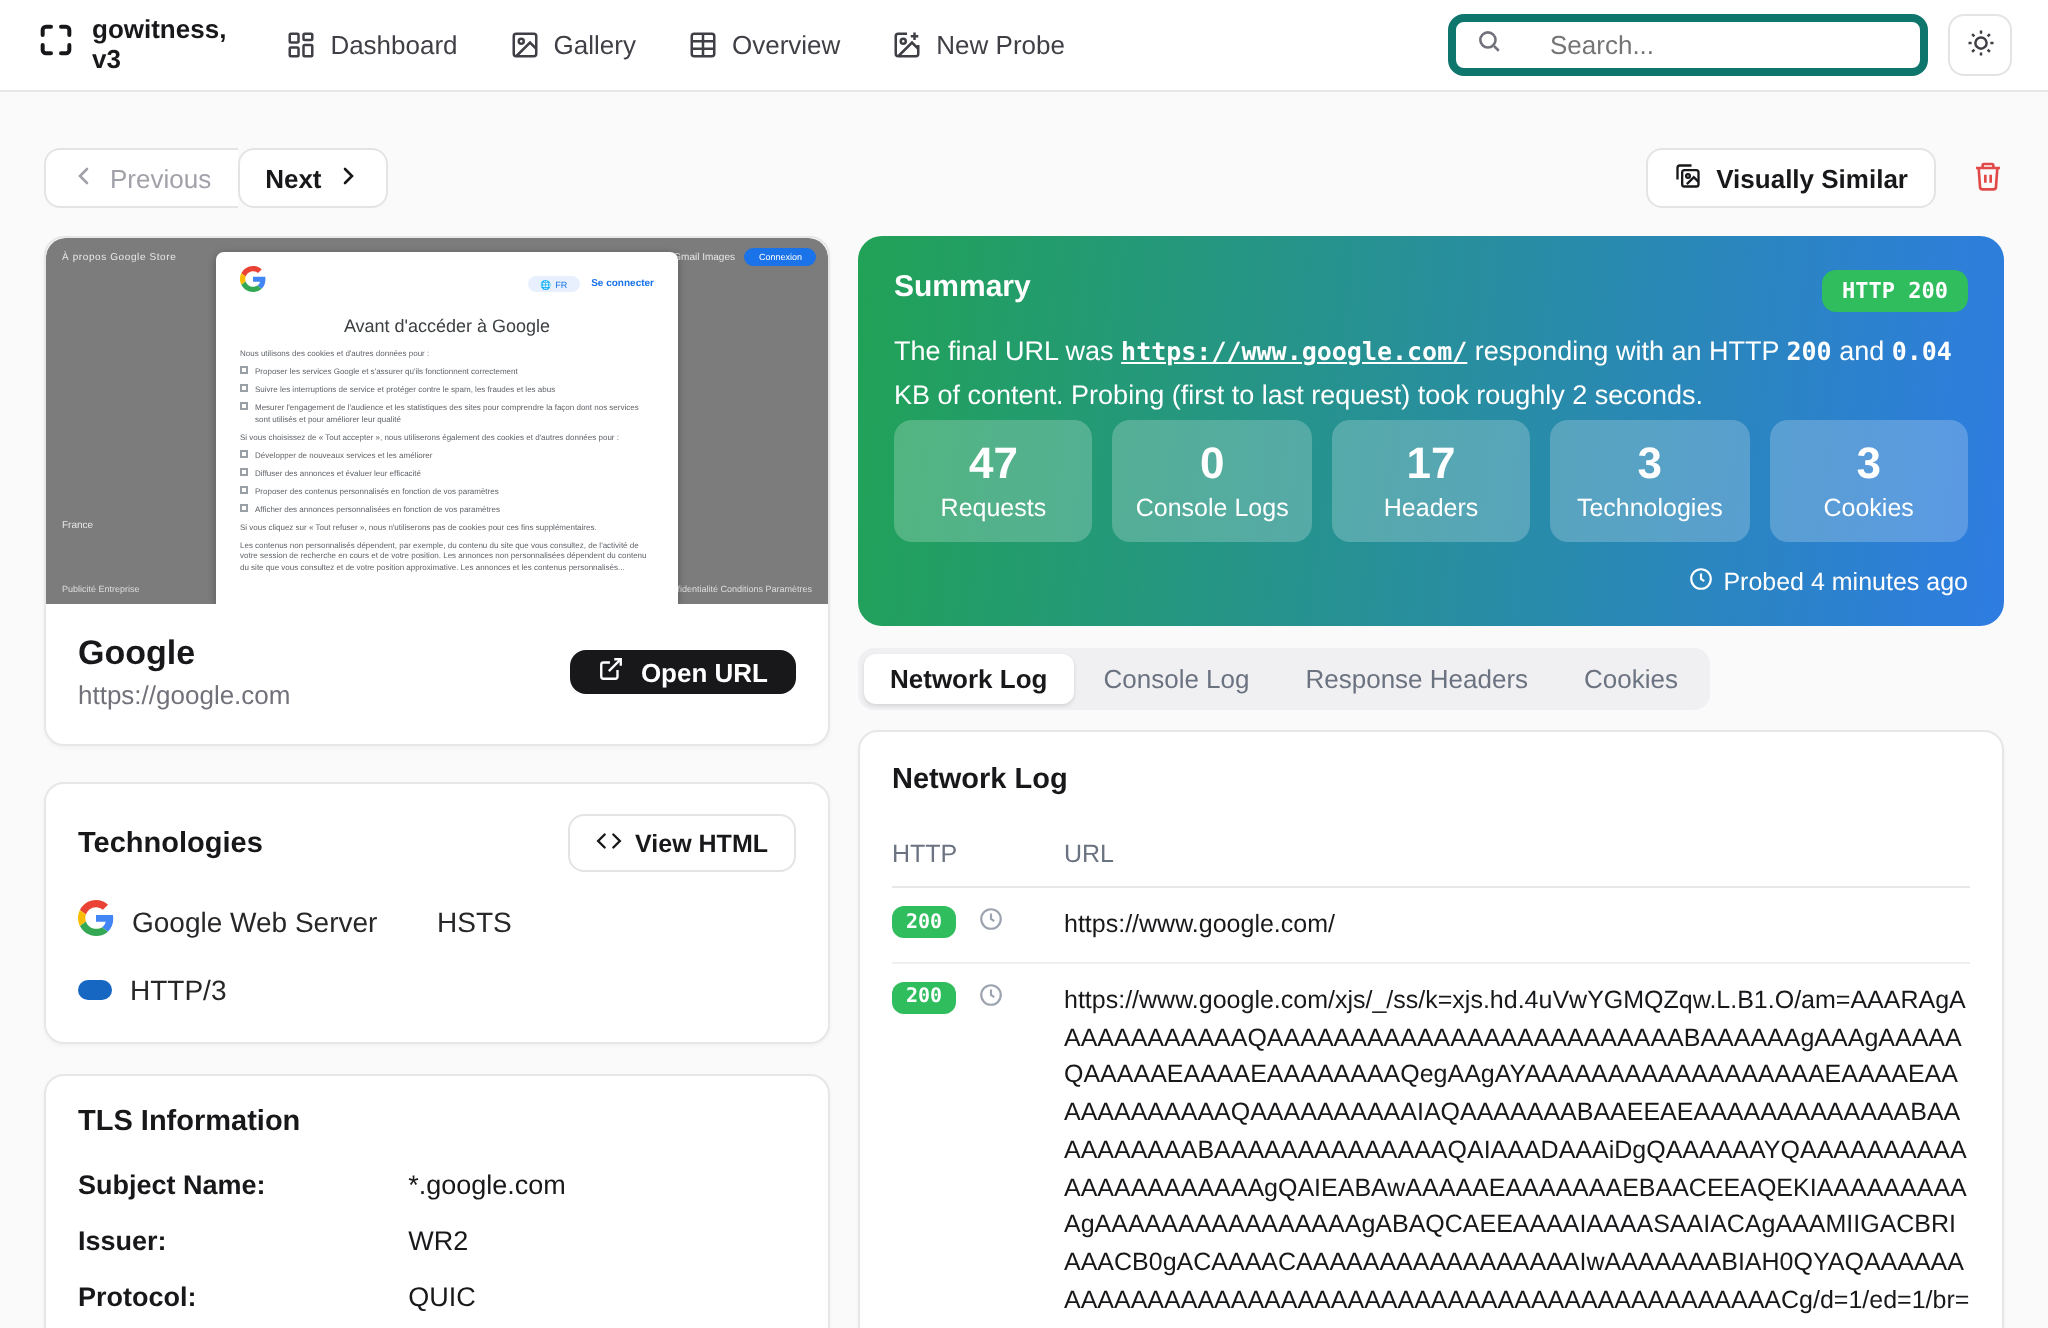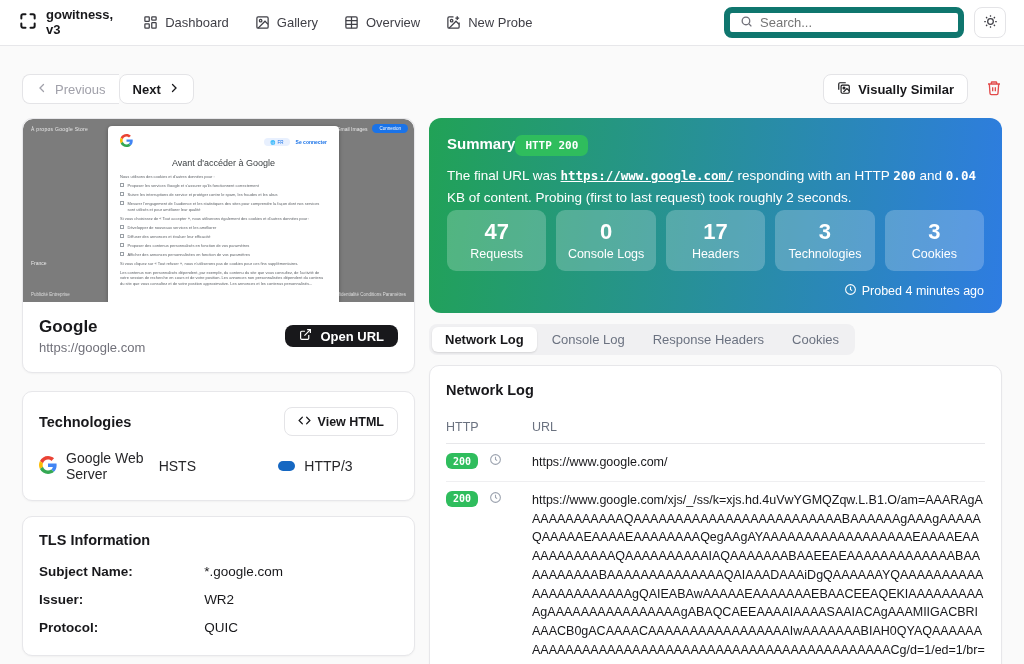--- a/index.html
+++ b/index.html
@@ -7,21 +7,21 @@
   body { font-family:"Liberation Sans", sans-serif; background:#fafafa; color:#18181b; }
   .mono { font-family:"DejaVu Sans Mono", monospace; }
 
   
   .topbar { height:46px; background:#ffffff; border-bottom:1px solid #e7e7ea; display:flex; align-items:center; padding:0 18px; gap:10px; }
   .logo-wrap { display:flex; align-items:center; gap:8px; margin-right:20px; }
   .logo-text { font-size:13px; font-weight:bold; line-height:1.15; }
   .nav { display:flex; align-items:center; gap:26px; flex:1; }
   .nav-item { display:flex; align-items:center; gap:7px; font-size:13px; color:#3f3f46; cursor:pointer; }
   .nav-item svg { display:block; }
-  .search-box { display:flex; align-items:center; gap:7px; width:240px; height:31px; border:6px solid #0f766e; border-radius:8px; padding:0 10px; background:#fff; }
+  .search-box { display:flex; align-items:center; gap:24px; width:240px; height:31px; border:4px solid #0f766e; border-radius:8px; padding:0 10px; background:#fff; }
   .search-box input { border:none; outline:none; font-size:13px; color:#71717a; width:100%; font-family:"Liberation Sans",sans-serif; background:transparent; }
   .icon-btn { width:32px; height:31px; border:1px solid #e4e4e7; border-radius:8px; background:#fff; display:flex; align-items:center; justify-content:center; cursor:pointer; }
 
   
   .toolbar { display:flex; align-items:center; padding:28px 22px 14px 22px; }
   .btn { display:inline-flex; align-items:center; gap:7px; background:#fff; border:1px solid #e4e4e7; border-radius:8px; height:30px; padding:0 13px; font-size:13px; font-weight:600; color:#18181b; cursor:pointer; }
   .btn.disabled { color:#a1a1aa; font-weight:400; }
   .toolbar .spacer { flex:1; }
   .trash-btn { background:none; border:none; margin-left:18px; cursor:pointer; display:flex; align-items:center; }
 
@@ -50,32 +50,32 @@
   .thumb-footer { position:absolute; left:0; right:0; bottom:5px; display:flex; justify-content:space-between; padding:0 8px; font-size:4.5px; color:#ddd; }
   .shot-info { display:flex; align-items:center; padding:15px 16px 17px; }
   .shot-title { font-size:17px; font-weight:bold; }
   .shot-url { font-size:13px; color:#71717a; margin-top:3px; }
   .btn-dark { margin-left:auto; display:inline-flex; align-items:center; gap:8px; background:#18181b; color:#fff; border:none; border-radius:8px; height:22px; padding:0 14px; font-size:13px; font-weight:600; cursor:pointer; }
 
   
   .tech-card { margin-top:18px; padding:15px 16px 18px; }
   .card-head { display:flex; align-items:center; justify-content:space-between; }
   .card-h { font-size:14.5px; font-weight:bold; }
-  .tech-grid { display:grid; grid-template-columns:1fr 1fr 1fr; row-gap:16px; margin-top:14px; }
+  .tech-grid { display:grid; grid-template-columns:1fr 1fr; row-gap:16px; margin-top:14px; }
   .tech-item { display:flex; align-items:center; gap:9px; font-size:14px; color:#27272a; }
   .http3-pill { width:17px; height:10px; border-radius:5px; background:#1567c2; display:inline-block; }
 
   
   .tls-card { margin-top:15px; padding:15px 16px 20px; }
   .tls-grid { display:grid; grid-template-columns:46% 54%; row-gap:13px; margin-top:16px; font-size:13.5px; }
   .tls-label { font-weight:bold; }
 
   
   .summary { border-radius:12px; color:#fff; padding:17px 18px 14px; background:linear-gradient(97deg,#21a256 0%,#2e7ce2 100%); }
-  .summary-head { display:flex; align-items:flex-start; }
+  .summary-head { display:flex; align-items:flex-start; justify-content:space-between; }
   .summary-title { font-size:15px; font-weight:bold; }
   .http-badge { background:#2fbd5d; border-radius:7px; padding:4px 10px; font-size:11px; font-weight:bold; font-family:"DejaVu Sans Mono",monospace; }
   .summary-text { margin-top:9px; font-size:13.5px; line-height:1.6; }
   .summary-text .mono { font-size:12.5px; font-weight:bold; }
   .summary-text .u { text-decoration:underline; }
   .stats { display:flex; gap:10px; margin-top:2px; }
   .stat { flex:1; background:rgba(255,255,255,.22); border-radius:9px; text-align:center; padding:9px 4px 10px; }
   .stat-num { font-size:22px; font-weight:bold; }
   .stat-label { font-size:12.5px; margin-top:2px; }
   .probed { display:flex; justify-content:flex-end; align-items:center; gap:5px; font-size:12.5px; margin-top:12px; }

